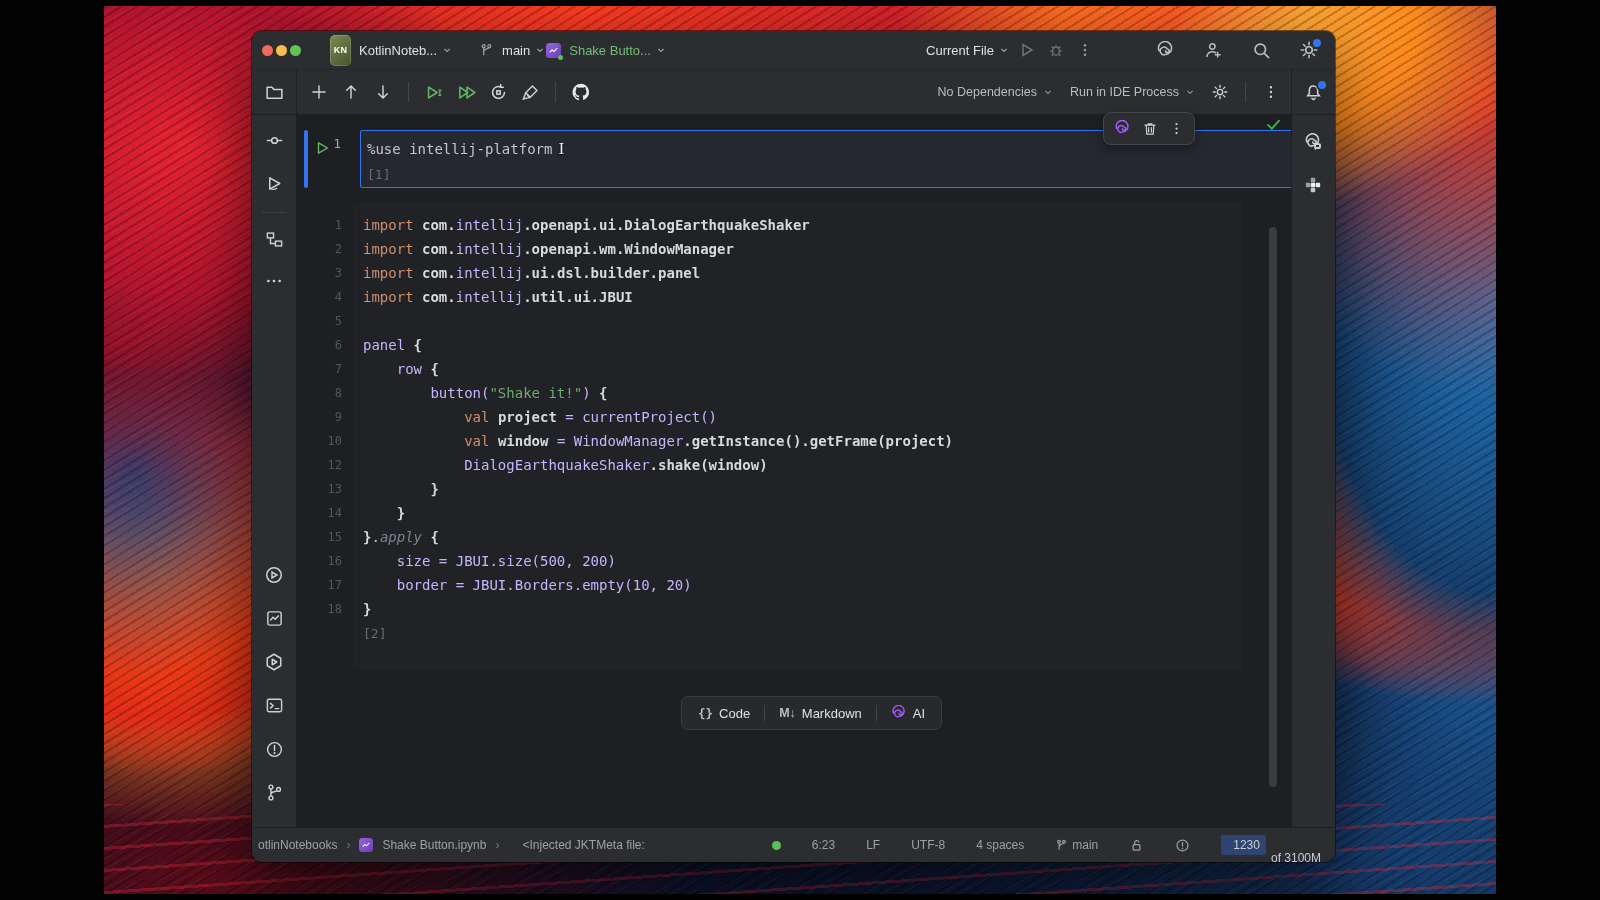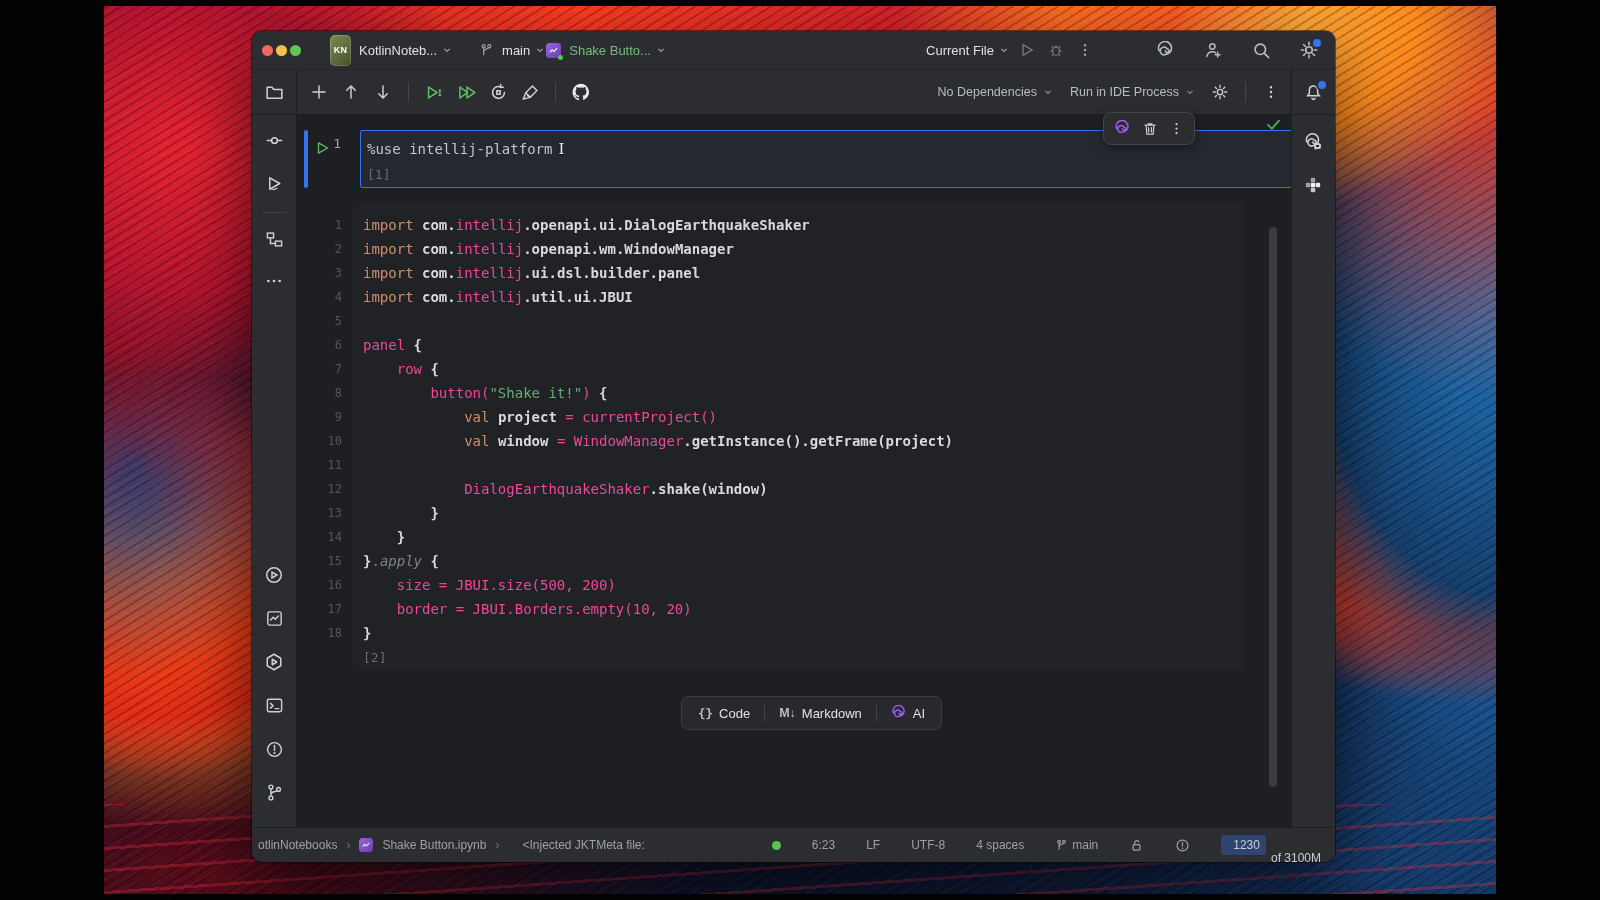--- a/index.html
+++ b/index.html
@@ -74,21 +74,21 @@
   .ibeam{display:inline-block;margin-left:6px;font-family:"DejaVu Serif",serif;font-size:15px;color:#f4f4f4;text-shadow:0 0 1px #000,0 1px 1px #000;}
   .c1-out{font-size:13px;color:#686c73;height:22px;display:flex;align-items:center;}
   .cell-popup{position:absolute;left:806px;top:-3px;width:92px;height:33px;background:#2b2d30;border:1px solid #43454a;border-radius:8px;
     display:flex;align-items:center;justify-content:space-between;padding:0 10px;box-shadow:0 4px 12px rgba(0,0,0,.35);z-index:6;box-sizing:border-box;}
   .check{position:absolute;left:968px;top:1px;}
   .panel2{position:absolute;left:56px;top:87px;width:891px;height:468px;background:#212226;border-radius:2px;}
   .code{position:absolute;left:0;top:98px;right:40px;}
   .code-row{display:flex;height:24px;align-items:center;}
   .ln{width:45px;flex:0 0 45px;text-align:right;font-size:12px;color:#53565c;font-family:"DejaVu Sans Mono",monospace;}
   .code-text{margin-left:11px;padding-left:10px;font-size:14px;white-space:pre;font-family:"DejaVu Sans Mono","Liberation Mono",monospace;}
-  .tok-kw{color:#cf8e6d}.tok-b{color:#d6d9de;font-weight:700}.tok-d{color:#ec4899}
+  .tok-kw{color:#cf8e6d}.tok-b{color:#d6d9de;font-weight:700}.tok-d{color:#c4b5fd}
   .tok-s{color:#6aab73}.tok-i{color:#7e828a;font-style:italic}
   .out2{color:#686c73;font-size:13px;}
   .addbar{position:absolute;left:384px;top:581px;height:32px;display:flex;align-items:center;background:#27292d;border:1px solid #3a3c40;border-radius:7px;padding:0 6px;gap:2px;}
   .addbtn{display:flex;align-items:center;gap:6px;padding:4px 10px;border-radius:5px;font-size:13px;color:#dfe1e5;}
   .addsep{width:1px;height:16px;background:#43454a;margin:0 2px;}
   .glyph{font-weight:700;color:#b8bcc3;font-size:12.5px;}
   .scrollthumb{position:absolute;right:14px;top:112px;width:8px;height:560px;border-radius:4px;background:rgba(255,255,255,.13);}
   
   .statusbar{height:34px;flex:0 0 34px;display:flex;align-items:center;background:#2b2d30;border-top:1px solid #1e1f22;
     padding:0 14px 0 6px;font-size:12px;color:#9da0a8;}
@@ -448,24 +448,20 @@
             </div>
             <div class="code-row">
               <span class="ln">9</span>
               <span class="code-text"><span class="tok-d">            </span><span class="tok-kw">val </span><span class="tok-b">project</span><span class="tok-d"> = currentProject()</span></span>
             </div>
             <div class="code-row">
               <span class="ln">10</span>
               <span class="code-text"><span class="tok-d">            </span><span class="tok-kw">val </span><span class="tok-b">window</span><span class="tok-d"> = WindowManager</span><span class="tok-b">.getInstance().getFrame(project)</span></span>
             </div>
             <div class="code-row">
-              <span class="ln">11</span>
-              <span class="code-text"></span>
-            </div>
-            <div class="code-row">
               <span class="ln">12</span>
               <span class="code-text"><span class="tok-d">            DialogEarthquakeShaker</span><span class="tok-b">.shake(window)</span></span>
             </div>
             <div class="code-row">
               <span class="ln">13</span>
               <span class="code-text"><span class="tok-b">        }</span></span>
             </div>
             <div class="code-row">
               <span class="ln">14</span>
               <span class="code-text"><span class="tok-b">    }</span></span>

